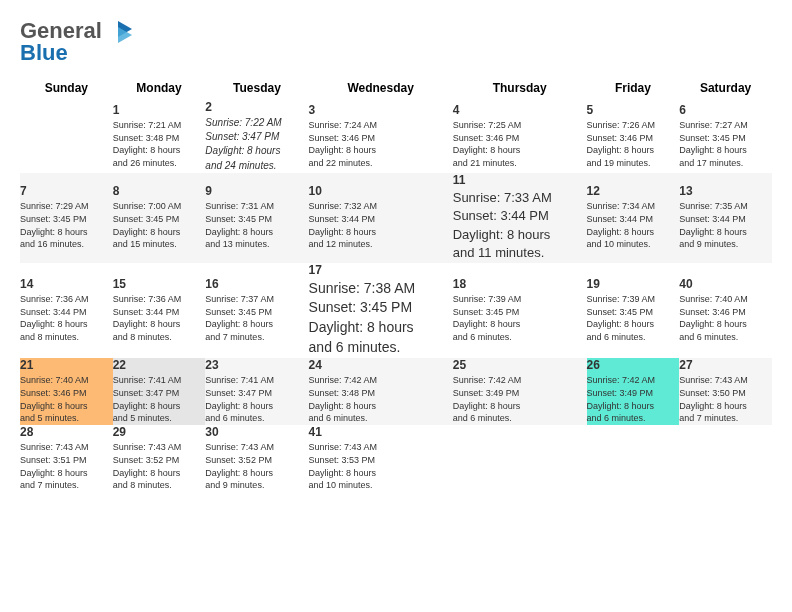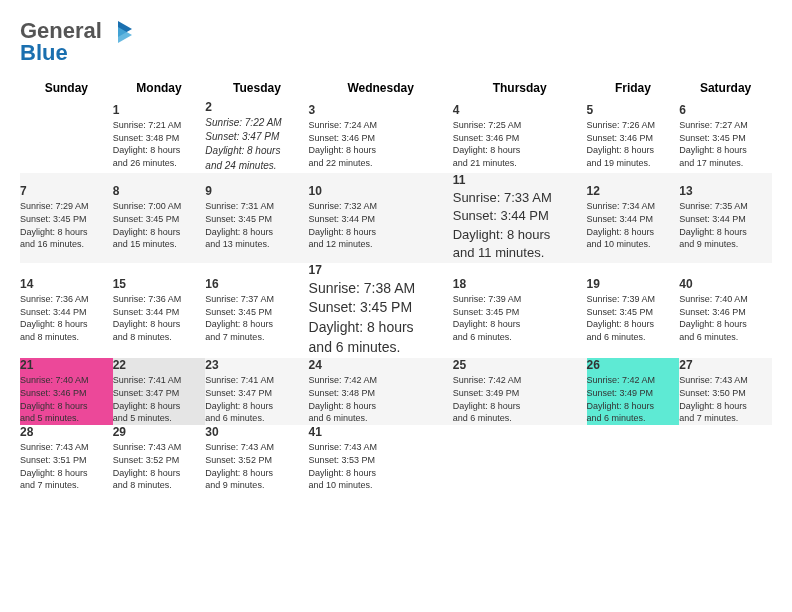--- a/index.html
+++ b/index.html
@@ -283,21 +283,21 @@
             <span class="day-number">40</span>
             <div class="day-info" style="line-height: 1.42; font-size: 9px;">
               <span style="display: block;">Sunrise: 7:40 AM</span>
               <span style="display: block;">Sunset: 3:46 PM</span>
               <span style="display: block;">Daylight: 8 hours</span>
               <span style="display: block;">and 6 minutes.</span>
             </div>
           </td>
         </tr>
         <tr>
-          <td style="background-color: #ec4899;">
+          <td style="background-color: #fdba74;">
             <span class="day-number">21</span>
             <div class="day-info" style="line-height: 1.42; font-size: 9px;">
               <span style="display: block;">Sunrise: 7:40 AM</span>
               <span style="display: block;">Sunset: 3:46 PM</span>
               <span style="display: block;">Daylight: 8 hours</span>
               <span style="display: block;">and 5 minutes.</span>
             </div>
           </td>
           <td style="background-color: #e5e5e5;">
             <span class="day-number">22</span>

